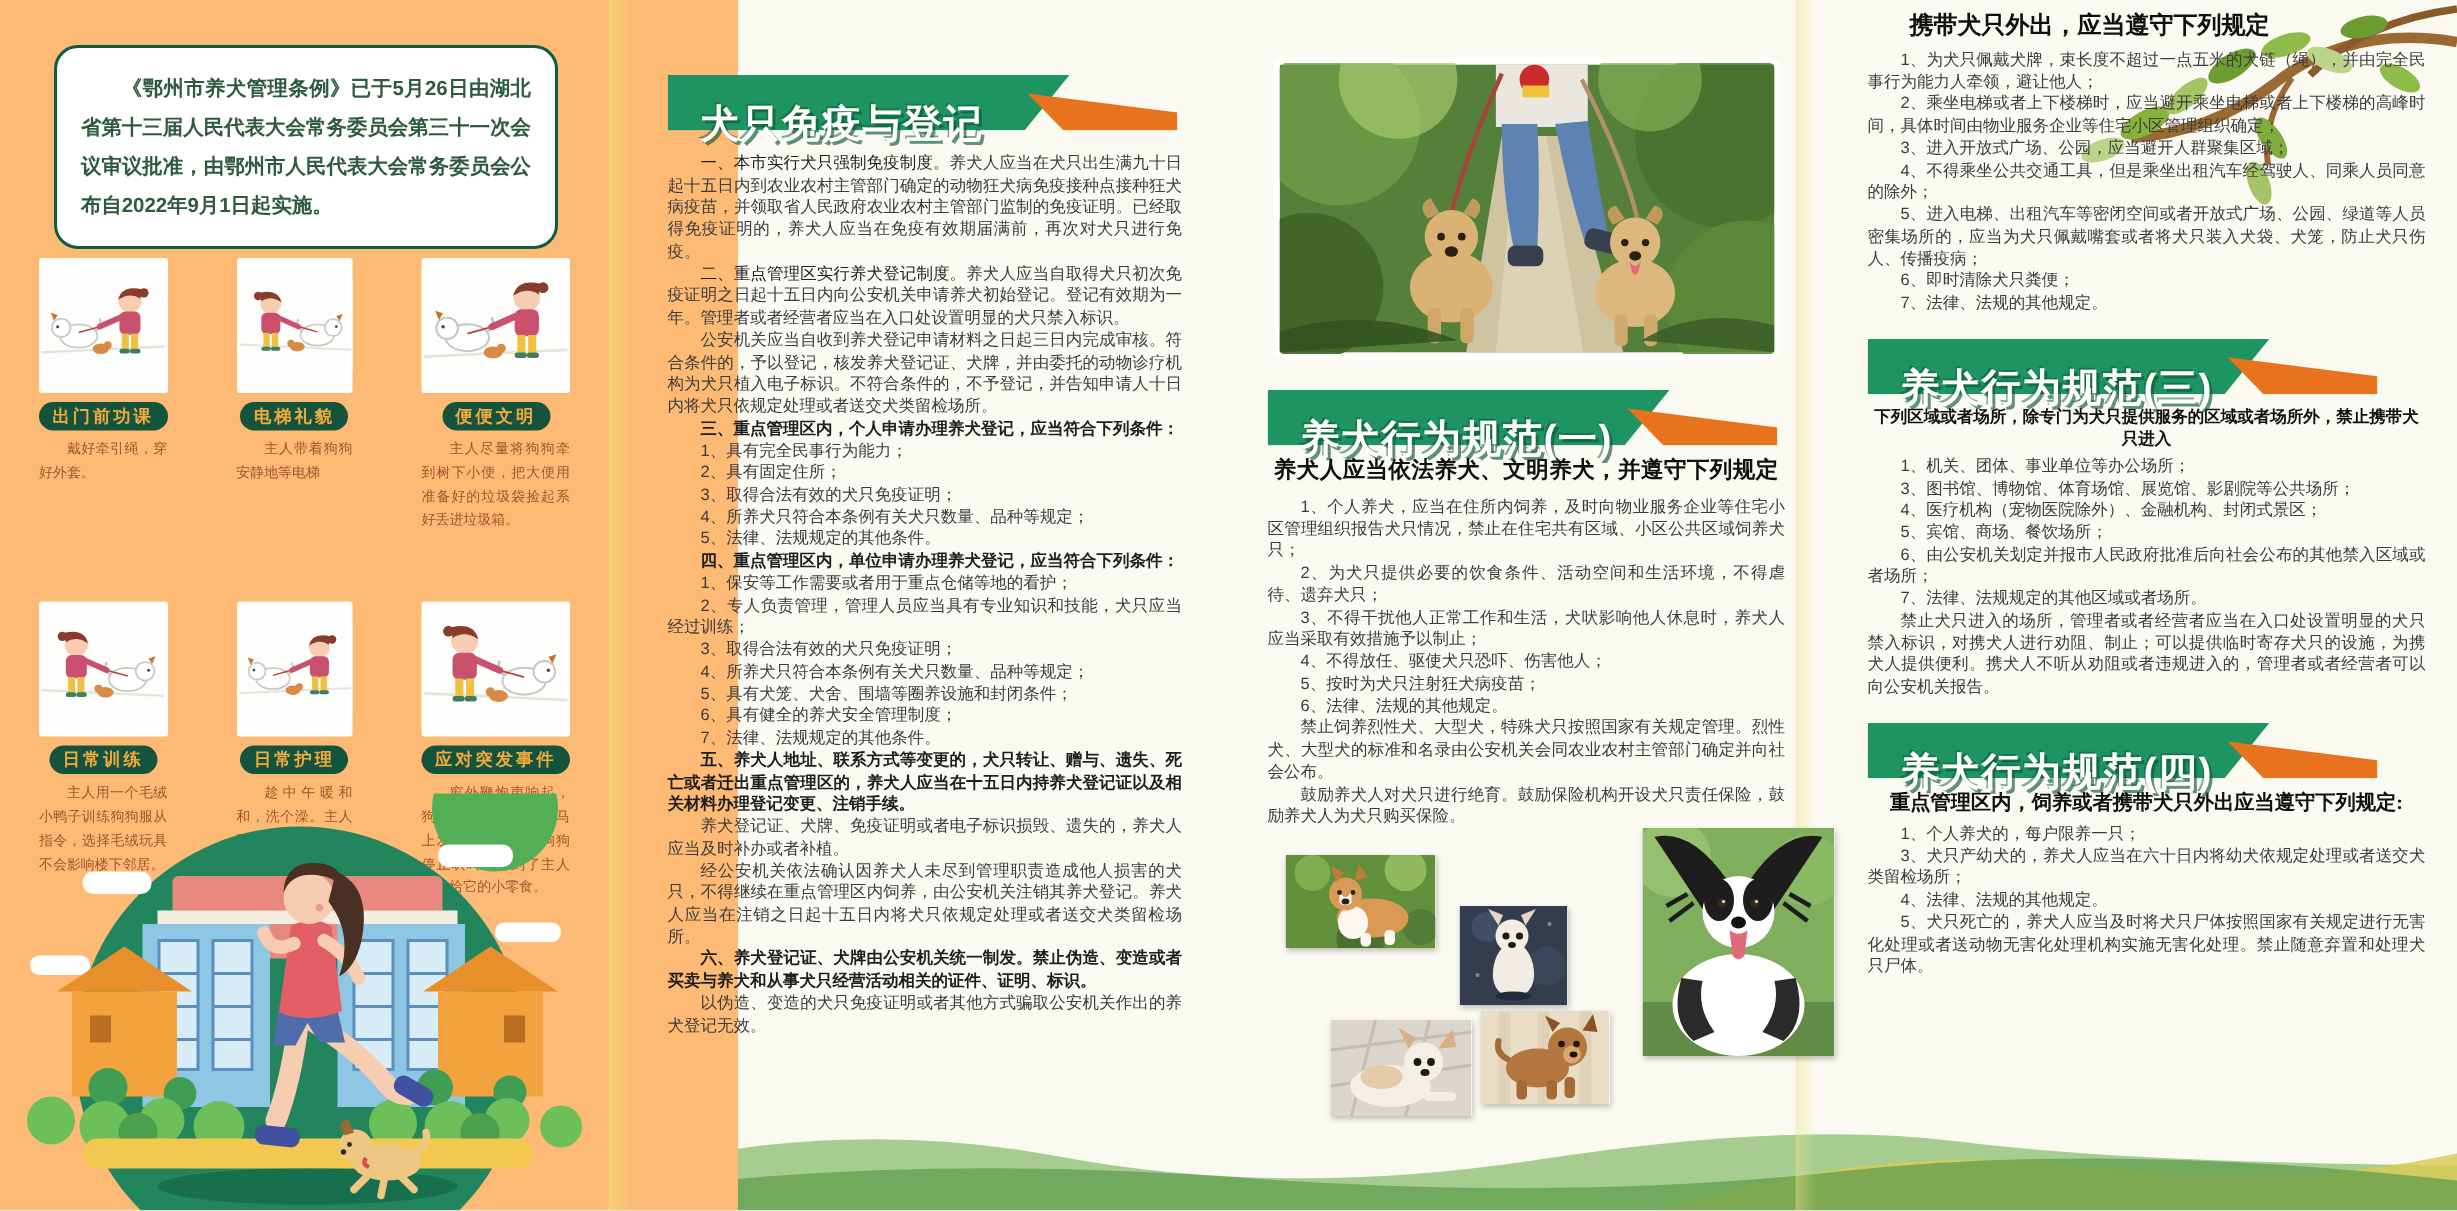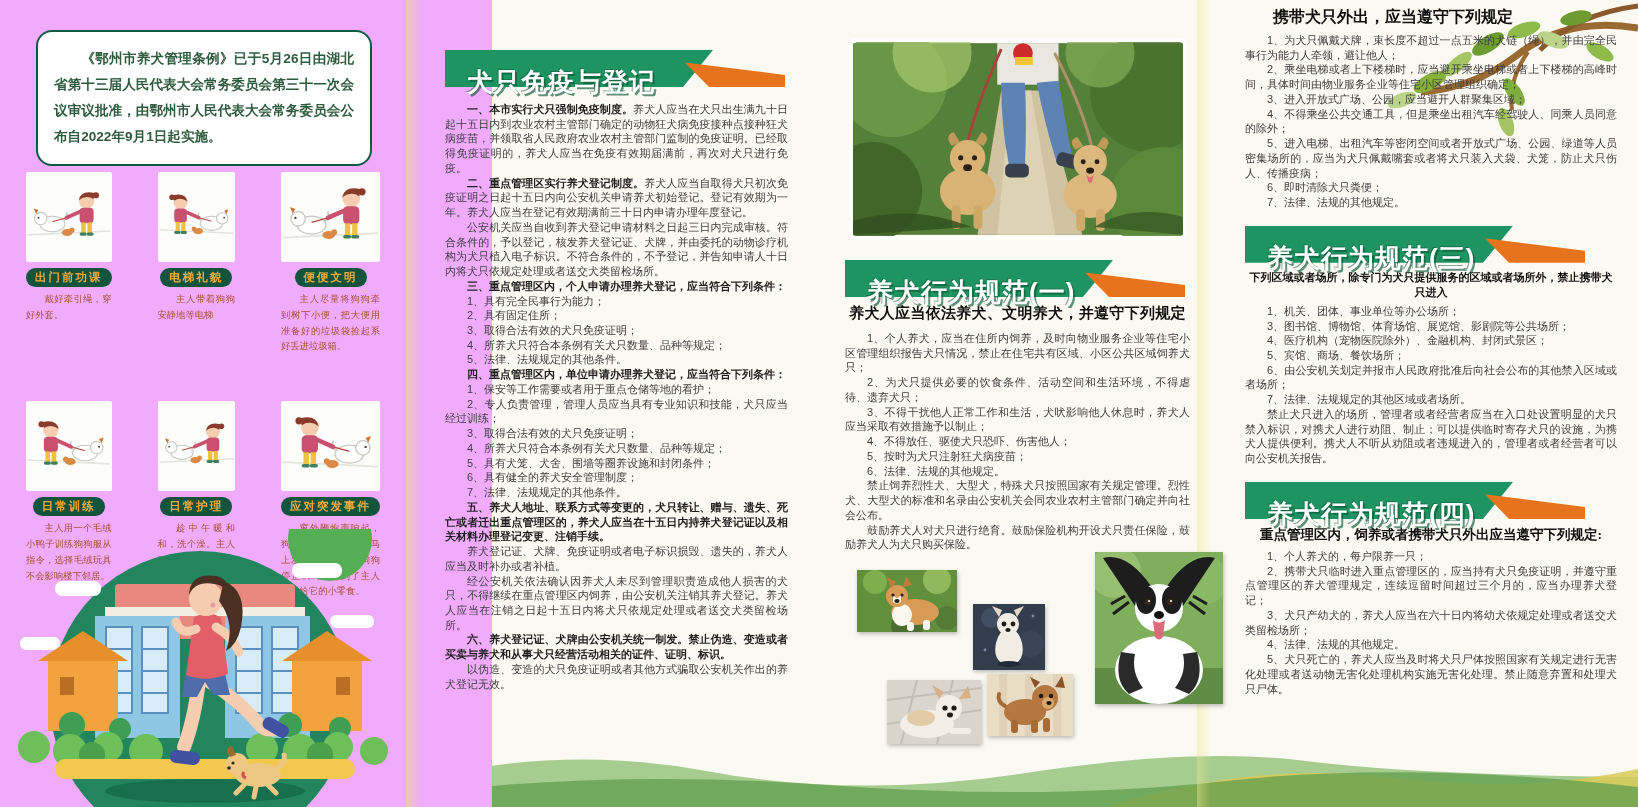--- a/index.html
+++ b/index.html
@@ -1,19 +1,19 @@
 <!DOCTYPE html>
 <html><head>
 <meta charset="utf-8">
 <style>
   html,body{margin:0;padding:0;background:#e8e6da;}
   .poster{position:relative;width:1638px;height:807px;background:#fbfaf2;overflow:hidden;
           font-family:"Liberation Sans","DejaVu Sans",sans-serif;}
   
-  .left-panel{position:absolute;left:0;top:0;width:492px;height:807px;background:#f0abfc;}
+  .left-panel{position:absolute;left:0;top:0;width:492px;height:807px;background:#fdba74;}
   .intro-box{position:absolute;left:36px;top:30px;width:300px;background:#ffffff;border-radius:16px;
              border:2px solid #0e5b41;padding:14px 16px;}
   .intro-text{margin:0;font-size:13.6px;font-weight:bold;color:#2e5b3e;line-height:1.92;
               text-indent:2em;text-align:justify;}
   .cards{position:absolute;left:26px;top:172px;width:354px;display:grid;
          grid-template-columns:repeat(3,1fr);column-gap:12px;row-gap:10px;gap:46px;}
   .card{display:flex;flex-direction:column;}
   .card-img{height:90px;background:#fdfdfb;border-radius:2px;overflow:hidden;}
   .card-img svg{width:100%;height:100%;display:block;}
   .card-label{margin:6px auto 0;background:#14543d;color:#f3aa3c;font-weight:bold;font-size:11.5px;
@@ -34,21 +34,21 @@
                 clip-path:polygon(0 18%,100% 60%,100% 100%,24% 100%);}
   .banner h2{position:relative;margin:0;padding:15px 0 0 22px;font-size:26px;font-weight:800;
              color:#ffffff;letter-spacing:1px;
              text-shadow:2px 2px 0 rgba(12,88,52,.65),-1px -1px 0 rgba(12,88,52,.5);}
   
   .panel2{position:absolute;left:445px;top:0;width:343px;}
   .panel3{position:absolute;left:845px;top:0;width:345px;height:754px;}
   .panel4{position:absolute;left:1245px;top:0;width:372px;}
   .body{margin-top:15px;}
   .p{margin:0;font-size:11px;line-height:1.34;color:#3c3c3c;text-indent:2em;text-align:justify;}
-  .p .lead{font-weight:bold;color:#1e1e1e;}
+  .p .lead{font-weight:normal;color:#1e1e1e;}
   .p.bold{font-weight:bold;color:#1e1e1e;}
   .subtitle{margin:7px 0 0;font-family:"Liberation Serif","DejaVu Serif",serif;font-weight:bold;
             color:#101010;text-align:center;}
   .panel3 .subtitle{font-size:15px;letter-spacing:.3px;}
   .sub-a{font-size:16px;text-align:left;padding-left:28px;}
   .sub-b{font-size:11px;}
   .sub-c{font-size:13.5px;}
   .photo-walk{margin:42px 0 24px 8px;width:330px;height:194px;border-radius:3px;overflow:hidden;
               box-shadow:0 0 0 4px rgba(255,255,255,.8);}
   .photo-walk svg{display:block;width:100%;height:100%;}
@@ -254,21 +254,21 @@
   <div class="fold2"></div>
 
   <div class="panel2">
     <div class="banner p2-banner">
       <div class="bg"></div>
       <div class="flag"></div>
       <h2>犬只免疫与登记</h2>
     </div>
     <div class="body">
       <p class="p"><span class="lead">一、本市实行犬只强制免疫制度。</span><span>养犬人应当在犬只出生满九十日起十五日内到农业农村主管部门确定的动物狂犬病免疫接种点接种狂犬病疫苗，并领取省人民政府农业农村主管部门监制的免疫证明。已经取得免疫证明的，养犬人应当在免疫有效期届满前，再次对犬只进行免疫。</span></p>
-      <p class="p"><span class="lead">二、重点管理区实行养犬登记制度。</span><span>养犬人应当自取得犬只初次免疫证明之日起十五日内向公安机关申请养犬初始登记。登记有效期为一年。养犬人应当在登记有效期满前三十日内申请办理年度登记。</span></p>
+      <p class="p"><span class="lead">二、重点管理区实行养犬登记制度。</span><span>养犬人应当自取得犬只初次免疫证明之日起十五日内向公安机关申请养犬初始登记。登记有效期为一年。管理者或者经营者应当在入口处设置明显的犬只禁入标识。</span></p>
       <p class="p">公安机关应当自收到养犬登记申请材料之日起三日内完成审核。符合条件的，予以登记，核发养犬登记证、犬牌，并由委托的动物诊疗机构为犬只植入电子标识。不符合条件的，不予登记，并告知申请人十日内将犬只依规定处理或者送交犬类留检场所。</p>
       <p class="p bold">三、重点管理区内，个人申请办理养犬登记，应当符合下列条件：</p>
       <p class="p">1、具有完全民事行为能力；</p>
       <p class="p">2、具有固定住所；</p>
       <p class="p">3、取得合法有效的犬只免疫证明；</p>
       <p class="p">4、所养犬只符合本条例有关犬只数量、品种等规定；</p>
       <p class="p">5、法律、法规规定的其他条件。</p>
       <p class="p bold">四、重点管理区内，单位申请办理养犬登记，应当符合下列条件：</p>
       <p class="p">1、保安等工作需要或者用于重点仓储等地的看护；</p>
       <p class="p">2、专人负责管理，管理人员应当具有专业知识和技能，犬只应当经过训练；</p>
@@ -481,20 +481,19 @@
     </div>
 
     <div class="banner p4-gap">
       <div class="bg"></div>
       <div class="flag"></div>
       <h2>养犬行为规范(四)</h2>
     </div>
     <p class="subtitle sub-c">重点管理区内，饲养或者携带犬只外出应当遵守下列规定:</p>
     <div class="body" style="margin-top:5px">
       <p class="p">1、个人养犬的，每户限养一只；</p>
-      <p class="p">2、携带犬只临时进入重点管理区的，应当持有犬只免疫证明，并遵守重点管理区的养犬管理规定，连续逗留时间超过三个月的，应当办理养犬登记；</p>
       <p class="p">3、犬只产幼犬的，养犬人应当在六十日内将幼犬依规定处理或者送交犬类留检场所；</p>
       <p class="p">4、法律、法规的其他规定。</p>
       <p class="p">5、犬只死亡的，养犬人应当及时将犬只尸体按照国家有关规定进行无害化处理或者送动物无害化处理机构实施无害化处理。禁止随意弃置和处理犬只尸体。</p>
     </div>
   </div>
 
 </div>
 
 </body></html>

